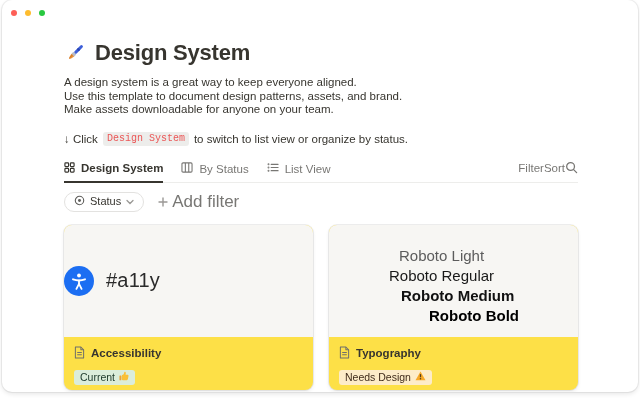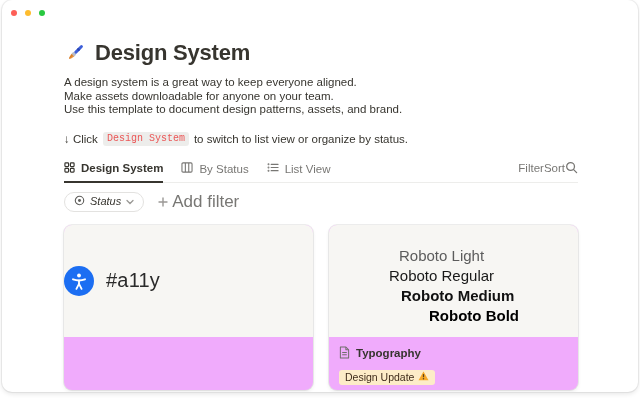--- a/index.html
+++ b/index.html
@@ -24,24 +24,24 @@
   .tabbar{ margin-top:13px; display:flex; align-items:flex-end; border-bottom:1px solid #ededeb; }
   .tabs{ display:flex; gap:18px; flex:1; }
   .tab{ display:flex; align-items:center; gap:6px; font-size:11.5px; padding:3px 0 6px;
         color:#787774; cursor:pointer; }
   .tab.active{ color:#37352f; font-weight:700; border-bottom:2px solid #37352f; margin-bottom:-1px; }
   .tab svg{ flex:0 0 auto; }
   .viewtools{ display:flex; align-items:center; gap:0; padding-bottom:6px; }
   .tool{ font-size:11.5px; color:#787774; cursor:pointer; }
   .filterrow{ margin-top:9px; display:flex; align-items:center; gap:14px; }
   .pill{ display:inline-flex; align-items:center; gap:5px; border:1px solid #e3e2e0;
-         border-radius:12px; padding:2px 9px 3px; font-size:11px; color:#37352f; background:#fff; cursor:pointer;font-style:italic;}
+         border-radius:12px; padding:2px 9px 3px; font-size:11px; color:#37352f; background:#fff; cursor:pointer;}
   .addfilter{ display:inline-flex; align-items:flex-end; gap:4px; font-size:17px; color:#787774; cursor:pointer; }
   .cardrow{ margin-top:13px; display:flex; gap:16px; }
-  .card{ width:250px; height:165px; background:#f0abfc; border-radius:8px;
+  .card{ width:250px; height:165px; background:#fde047; border-radius:8px;
          box-shadow:0 0 0 1px rgba(15,15,15,0.07), 0 2px 4px rgba(15,15,15,0.07); overflow:hidden; cursor:pointer; }
   .cover{ height:112px; background:#f7f6f3; }
   .cover-a11y{ display:flex; align-items:center; justify-content:flex-start; gap:12px; }
   .a11y-circle{ width:30px; height:30px; border-radius:50%; background:#1c6ef2;
                 display:flex; align-items:center; justify-content:center; }
   .a11y-text{ font-size:20px; color:#2b2b2b; letter-spacing:0.2px; }
   .cover-type{ padding-top:21px; font-size:15px; line-height:20px; color:#191919; }
   .tl1{ font-weight:400; color:#5c5c5c; margin-left:70px; }
   .tl2{ font-weight:400; margin-left:60px; }
   .tl3{ font-weight:700; color:#111; margin-left:72px; }
@@ -76,22 +76,22 @@
             <path d="M9.9 15.4 L14.1 15.4 L13.2 19.2 Q12 22.6 10.8 19.2 Z" fill="#e8913a"></path>
             <path d="M10.6 15.4 L12 15.4 L12 20.8 Q11.2 21.4 10.8 19.2 Z" fill="#c96f1e" opacity="0.6"></path>
           </g>
         </svg>
       </span>
       <h1 class="page-title">Design System</h1>
     </div>
 
     <div class="desc">
       <div>A design system is a great way to keep everyone aligned.</div>
+      <div>Use this template to document design patterns, assets, and brand.</div>
       <div>Make assets downloadable for anyone on your team.</div>
-      <div>Use this template to document design patterns, assets, and brand.</div>
     </div>
 
     <div class="hint">
       <span class="pre">↓ Click</span>
       <span class="code">Design System</span>
       <span class="suf">to switch to list view or organize by status.</span>
     </div>
 
     <div class="tabbar">
       <div class="tabs">
@@ -175,44 +175,68 @@
           <span class="a11y-circle">
             <svg width="22" height="22" viewBox="0 0 24 24" fill="none" stroke="#fff" stroke-width="2" stroke-linecap="round">
               <circle cx="12" cy="6" r="2.1" fill="#fff" stroke="none"></circle>
               <path d="M5.5 10.2 Q12 12.6 18.5 10.2" stroke-width="2.2"></path>
               <line x1="12" y1="11.4" x2="12" y2="15.2"></line>
               <path d="M12 15.2 L9.2 20.6 M12 15.2 L14.8 20.6"></path>
             </svg>
           </span>
           <span class="a11y-text">#a11y</span>
         </div>
-      </div>
-
-      <div class="card">
-        <div class="cover cover-type">
-          <div class="tl1">Roboto Light</div>
-          <div class="tl2">Roboto Regular</div>
-          <div class="tl3">Roboto Medium</div>
-          <div class="tl4">Roboto Bold</div>
-        </div>
         <div class="cardfooter">
           <div class="cardtitle">
             <span>
               <svg width="11" height="13" viewBox="0 0 12 14" fill="none" stroke="#6f6e6a" stroke-width="1.1" stroke-linejoin="round">
                 <path d="M1.5 1 h6 l3 3 v9 h-9 z"></path>
                   <path d="M7.5 1 v3 h3"></path>
                 <line x1="3.5" y1="7" x2="8.5" y2="7"></line>
                   <line x1="3.5" y1="9.5" x2="8.5" y2="9.5"></line>
               </svg>
             </span>
+            <span>Accessibility</span>
+          </div>
+          <div class="badges">
+            <span class="badge badge-green">
+              <span>Current</span>
+              <span>
+                <svg width="10" height="10" viewBox="0 0 12 12">
+                  <rect x="0.5" y="5.5" width="2.3" height="5.5" rx="0.6" fill="#e8a33d"></rect>
+                  <path d="M3.2 6.2 Q3.2 5 4.4 4.6 Q6 4 6.2 2 Q6.3 0.8 7.3 1 Q8.4 1.3 8.2 3 L7.9 4.6 L10.4 4.6 Q11.6 4.7 11.4 5.9 L10.6 10 Q10.4 11 9.3 11 L4.5 11 Q3.2 10.8 3.2 9.6 Z" fill="#fac036"></path>
+                </svg>
+              </span>
+            </span>
+          </div>
+        </div>
+      </div>
+
+      <div class="card">
+        <div class="cover cover-type">
+          <div class="tl1">Roboto Light</div>
+          <div class="tl2">Roboto Regular</div>
+          <div class="tl3">Roboto Medium</div>
+          <div class="tl4">Roboto Bold</div>
+        </div>
+        <div class="cardfooter">
+          <div class="cardtitle">
+            <span>
+              <svg width="11" height="13" viewBox="0 0 12 14" fill="none" stroke="#6f6e6a" stroke-width="1.1" stroke-linejoin="round">
+                <path d="M1.5 1 h6 l3 3 v9 h-9 z"></path>
+                  <path d="M7.5 1 v3 h3"></path>
+                <line x1="3.5" y1="7" x2="8.5" y2="7"></line>
+                  <line x1="3.5" y1="9.5" x2="8.5" y2="9.5"></line>
+              </svg>
+            </span>
             <span>Typography</span>
           </div>
           <div class="badges">
             <span class="badge badge-yellow">
-              <span>Design Update</span>
+              <span>Needs Design</span>
               <span>
                 <svg width="11" height="10" viewBox="0 0 12 11">
                   <path d="M6 0.5 L11.5 10.2 L0.5 10.2 Z" fill="#f7a928"></path>
                   <rect x="5.3" y="3.4" width="1.4" height="3.6" rx="0.7" fill="#59421c"></rect>
                   <circle cx="6" cy="8.6" r="0.85" fill="#59421c"></circle>
                 </svg>
               </span>
             </span>
           </div>
         </div>

